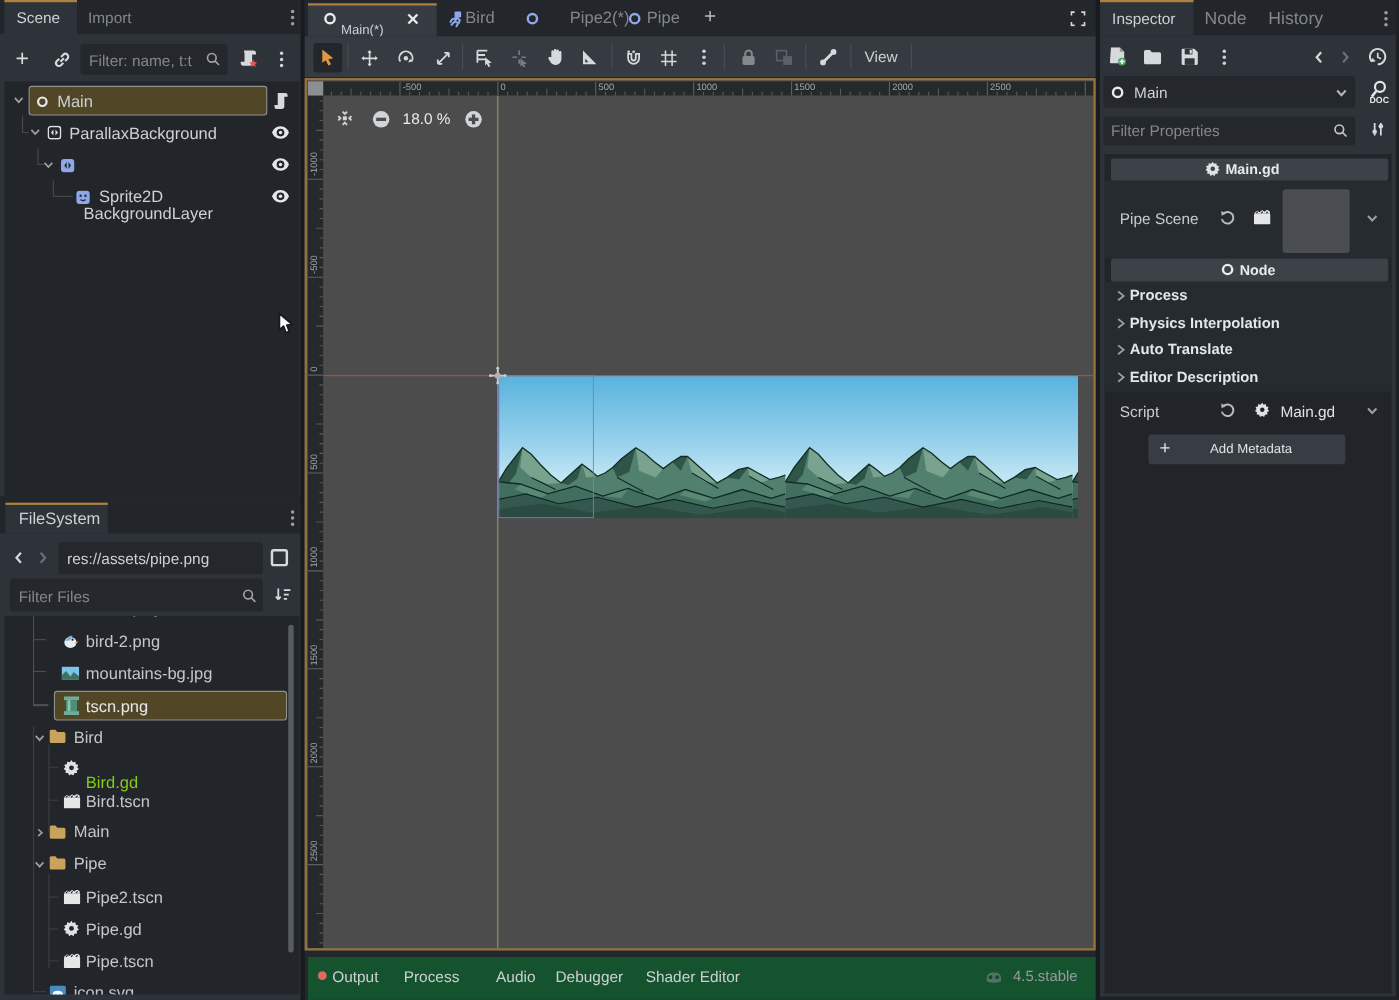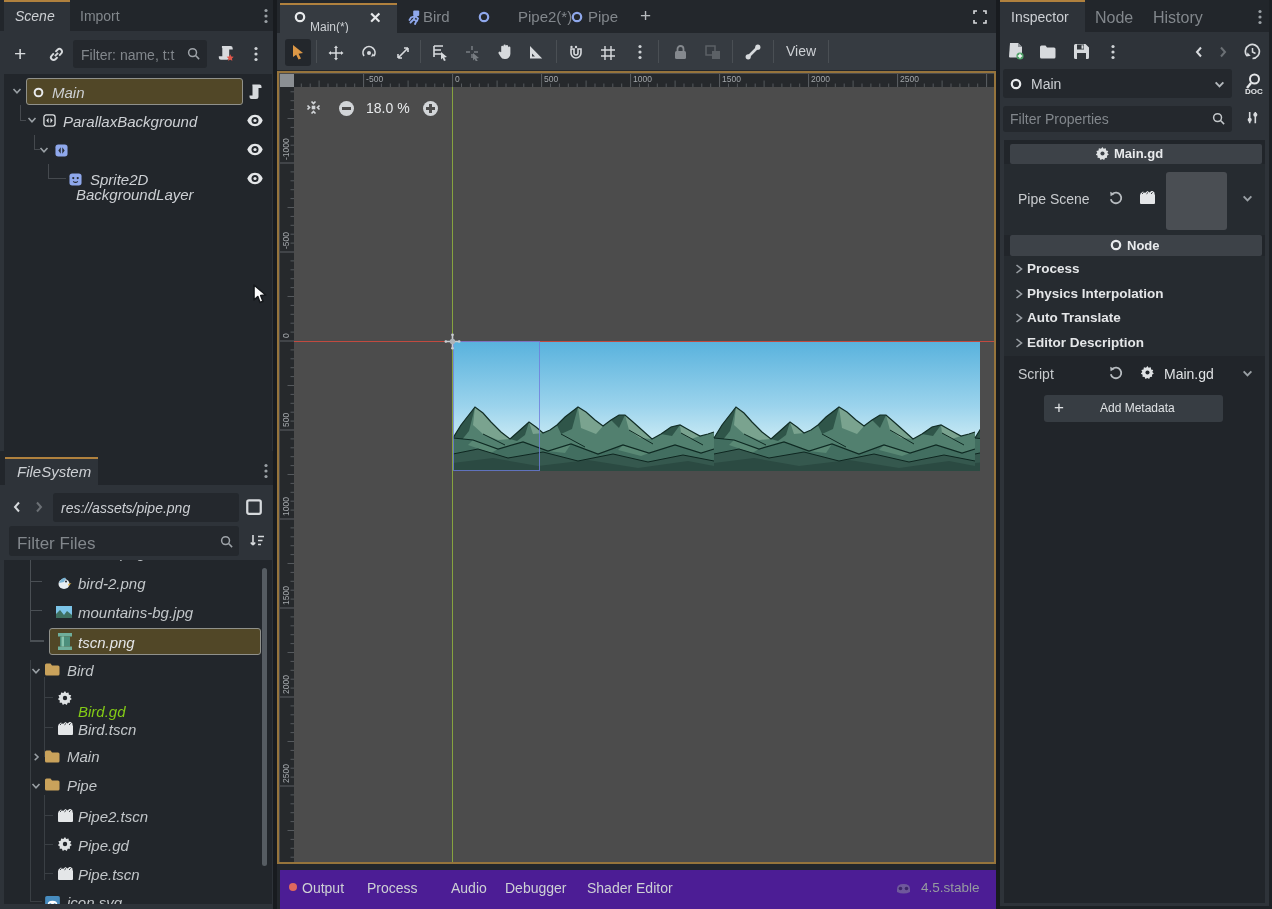--- a/index.html
+++ b/index.html
@@ -2,21 +2,21 @@
 <html><head>
 <meta charset="utf-8">
 <style>
   * { margin:0; padding:0; box-sizing:border-box; }
   html,body { width:1272px; height:909px; background:#181b1f; overflow:hidden;
     font-family:"Liberation Sans", sans-serif; }
   .abs { position:absolute; }
   .txt { color:#cdd0d4; font-size:14px; }
   .dim { color:#82878c; }
   svg { display:block; }
-  #scenepanel .txt, #fspanel .txt { font-size:15px;font-style:italic; }
+  #scenepanel .txt, #fspanel .txt { font-size:15px; }
   #bottombar .txt { font-size:14px !important; }
 </style>
 </head>
 <body>
 <div class="abs" style="left:0;top:0;width:1272px;height:909px;">
 
 <div class="abs" style="left:0;top:0;width:273px;height:909px;background:#22262b;"></div>
 
 <div class="abs" id="scenepanel" style="left:0;top:0;width:273px;height:451px;background:#2e3339;">
 
@@ -176,21 +176,21 @@
       </div>
   <div class="abs" style="left:53px;top:36px;width:186px;height:29px;background:#24282d;border-radius:3px;"></div>
   <div class="abs txt" style="left:61px;top:43px;font-size:14px !important;">res://assets/pipe.png</div>
   <div class="abs" style="left:245px;top:41px;">
         <svg width="18" height="18" viewBox="0 0 16 16">
           <rect x="2" y="2" width="12" height="12" rx="1.5" fill="none" stroke="#d7dadd" stroke-width="2"></rect>
         </svg>
       </div>
 
   <div class="abs" style="left:9px;top:69px;width:230px;height:30px;background:#24282d;border-radius:3px;"></div>
-  <div class="abs dim" style="left:17px;top:77px;font-size:17px;">Filter Files</div>
+  <div class="abs dim" style="left:17px;top:77px;font-size:14px;">Filter Files</div>
   <div class="abs" style="left:219px;top:77px;">
         <svg width="15" height="15" viewBox="0 0 16 16">
           <circle cx="7" cy="7" r="4.2" fill="none" stroke="#9ea3a8" stroke-width="1.6"></circle>
           <path d="M10.2 10.2 L14 14" stroke="#9ea3a8" stroke-width="1.6"></path>
         </svg>
       </div>
   <div class="abs" style="left:249px;top:76px;">
         <svg width="16" height="16" viewBox="0 0 16 16">
           <path d="M4 2 v10 M4 12 l-2.2-2.6 M4 12 l2.2-2.6" stroke="#d7dadd" stroke-width="1.6" fill="none"></path>
           <path d="M9 3.5 h6 M9 7.5 h4.5 M9 11.5 h3" stroke="#d7dadd" stroke-width="1.6"></path>
@@ -748,21 +748,21 @@
           </div>
       <div class="abs" style="left:44.5px;top:13.5px;width:15px;height:15px;border-radius:8px;background:#d2d5d8;"></div>
       <div class="abs" style="left:47.5px;top:19.5px;width:9px;height:3px;background:#4c4c4c;"></div>
       <div class="abs" style="left:72px;top:13px;color:#e8eaec;font-size:14px;">18.0 %</div>
       <div class="abs" style="left:129px;top:13.5px;width:15px;height:15px;border-radius:8px;background:#d2d5d8;"></div>
       <div class="abs" style="left:132px;top:19.5px;width:9px;height:3px;background:#4c4c4c;"></div>
       <div class="abs" style="left:135px;top:16.5px;width:3px;height:9px;background:#4c4c4c;"></div>
     </div>
   </div>
 
-  <div class="abs" style="left:3px;top:870px;width:716px;height:39px;background:#4c1d95;" id="bottombar">
+  <div class="abs" style="left:3px;top:870px;width:716px;height:39px;background:#14532d;" id="bottombar">
     <div class="abs" style="left:9px;top:13px;width:8px;height:8px;border-radius:4px;background:#e0695e;"></div>
     <div class="abs txt" style="left:22px;top:10px;font-size:13.5px;">Output</div>
     <div class="abs txt" style="left:87px;top:10px;font-size:13.5px;">Process</div>
     <div class="abs txt" style="left:171px;top:10px;font-size:13.5px;">Audio</div>
     <div class="abs txt" style="left:225px;top:10px;font-size:13.5px;">Debugger</div>
     <div class="abs txt" style="left:307px;top:10px;font-size:13.5px;">Shader Editor</div>
     <div class="abs" style="left:615px;top:9px;opacity:.45">
           <svg width="17" height="17" viewBox="0 0 17 17">
             <path d="M2 10 q0-5 6.5-5 q6.5 0 6.5 5 l0 3 q-3 1.5-6.5 1.5 q-3.5 0-6.5-1.5 z" fill="#9aa0a5"></path>
             <circle cx="5.5" cy="9.5" r="1.8" fill="#2d3237"></circle>

